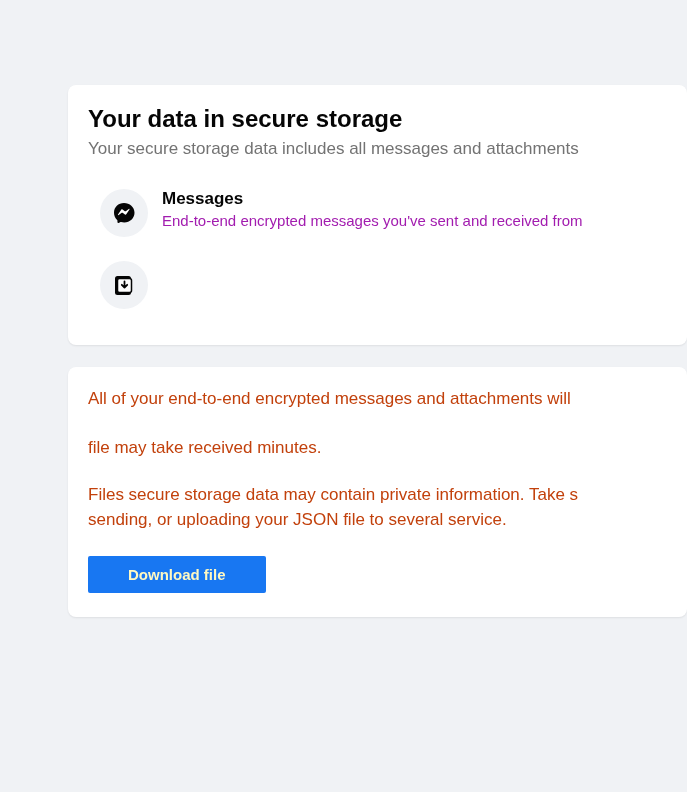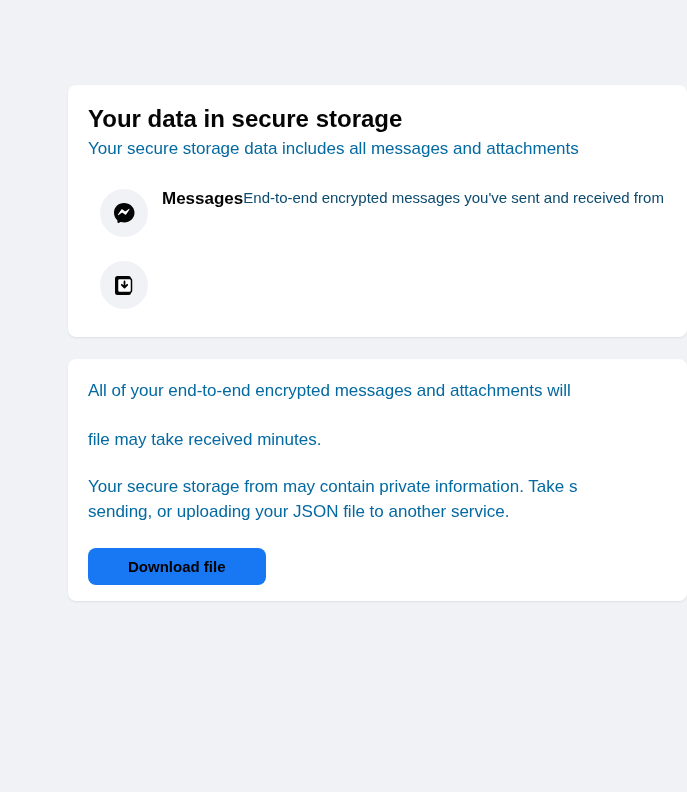--- a/index.html
+++ b/index.html
@@ -11,34 +11,34 @@
       background-color: #f0f2f5;
       font-family: -apple-system, BlinkMacSystemFont, "Segoe UI", Helvetica, Arial, sans-serif;
       padding: 85px 0 0 68px;
       width: 687px;
       height: 792px;
       overflow: hidden;
     }
     .card {
       background-color: #ffffff;
       border-radius: 8px;
-      padding: 20px 20px 16px 20px;
+      padding: 20px 20px 24px 20px;
       margin-bottom: 22px;
       box-shadow: 0 1px 2px rgba(0,0,0,0.08);
     }
     .card-title {
       font-size: 24px;
       font-weight: 700;
       color: #050505;
       margin-bottom: 6px;
       white-space: nowrap;
     }
     .card-subtitle {
       font-size: 17px;
-      color: #0369a1;
+      color: #737373;
       margin-bottom: 18px;
       white-space: nowrap;
     }
     .item-row {
       display: flex;
       align-items: flex-start;
       padding: 12px 0 12px 12px;
     }
     .icon-circle {
       width: 48px;
@@ -46,57 +46,58 @@
       background-color: #f0f2f5;
       border-radius: 50%;
       display: flex;
       align-items: center;
       justify-content: center;
       flex-shrink: 0;
       margin-right: 14px;
     }
     .item-content {
       display: flex;
+      flex-direction: column;
       justify-content: center;
       min-width: 0;
     }
     .item-title {
       font-size: 17px;
       font-weight: 600;
       color: #050505;
       margin-bottom: 3px;
       white-space: nowrap;
     }
     .item-desc {
       font-size: 15px;
-      color: #0c4a6e;
+      color: #a21caf;
       white-space: nowrap;
     }
     .body-text {
       font-size: 17px;
-      color: #0369a1;
+      color: #c2410c;
       line-height: 1.45;
       margin-bottom: 24px;
       white-space: nowrap;
     }
     .body-text .para {
       display: block;
       margin-bottom: 22px;
     }
     .body-text .para:last-child {
       margin-bottom: 0;
     }
     .download-btn {
       background-color: #1877f2;
-      color: #000000;
+      color: #fef9c3;
       border: none;
       font-size: 15px;
       font-weight: 600;
       padding: 10px 40px;
-      border-radius: 8px;
+      border-radius: 2px;
       cursor: pointer;
     }
   </style>
 </head>
 <body>
 
 <div class="card">
   <h2 class="card-title">Your data in secure storage</h2>
   <p class="card-subtitle">Your secure storage data includes all messages and attachments</p>
 
@@ -127,18 +128,18 @@
 </div>
 
 <div class="card">
   <div class="body-text">
     <span class="para">
       <span>All of your end-to-end encrypted messages and attachments will</span><br>
       <br>
       <span>file may take received minutes.</span>
     </span>
     <span class="para">
-      <span>Your secure storage from may contain private information. Take s</span><br>
-      <span>sending, or uploading your JSON file to another service.</span>
+      <span>Files secure storage data may contain private information. Take s</span><br>
+      <span>sending, or uploading your JSON file to several service.</span>
     </span>
   </div>
   <button class="download-btn">Download file</button>
 </div>
 
 </body></html>

